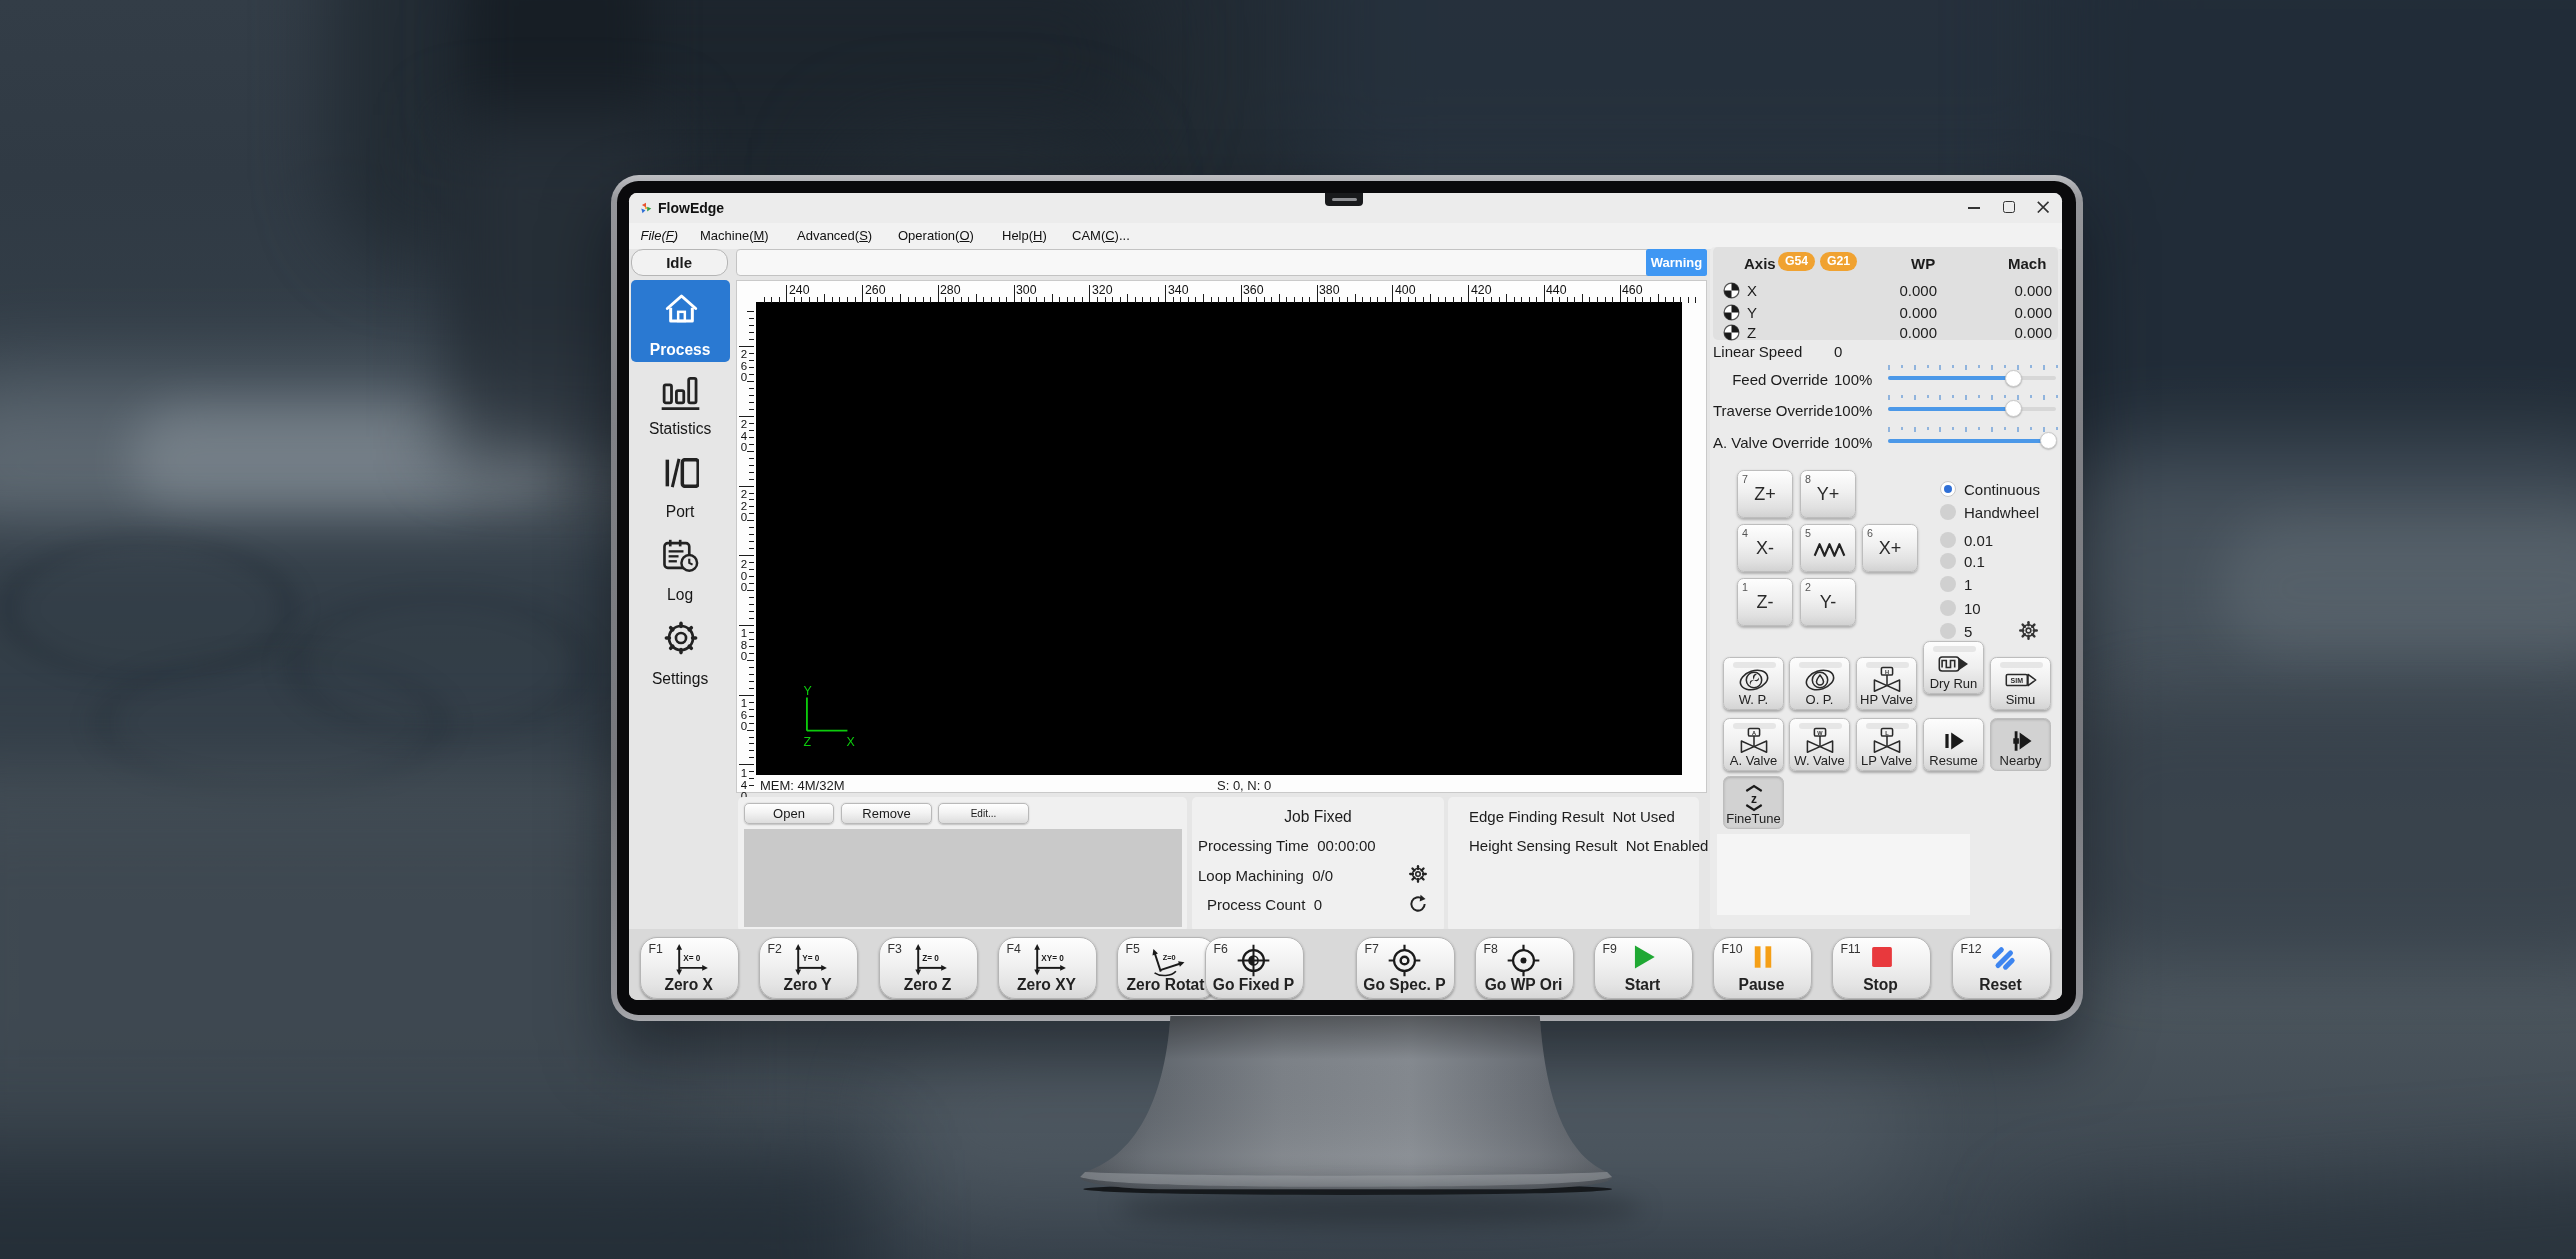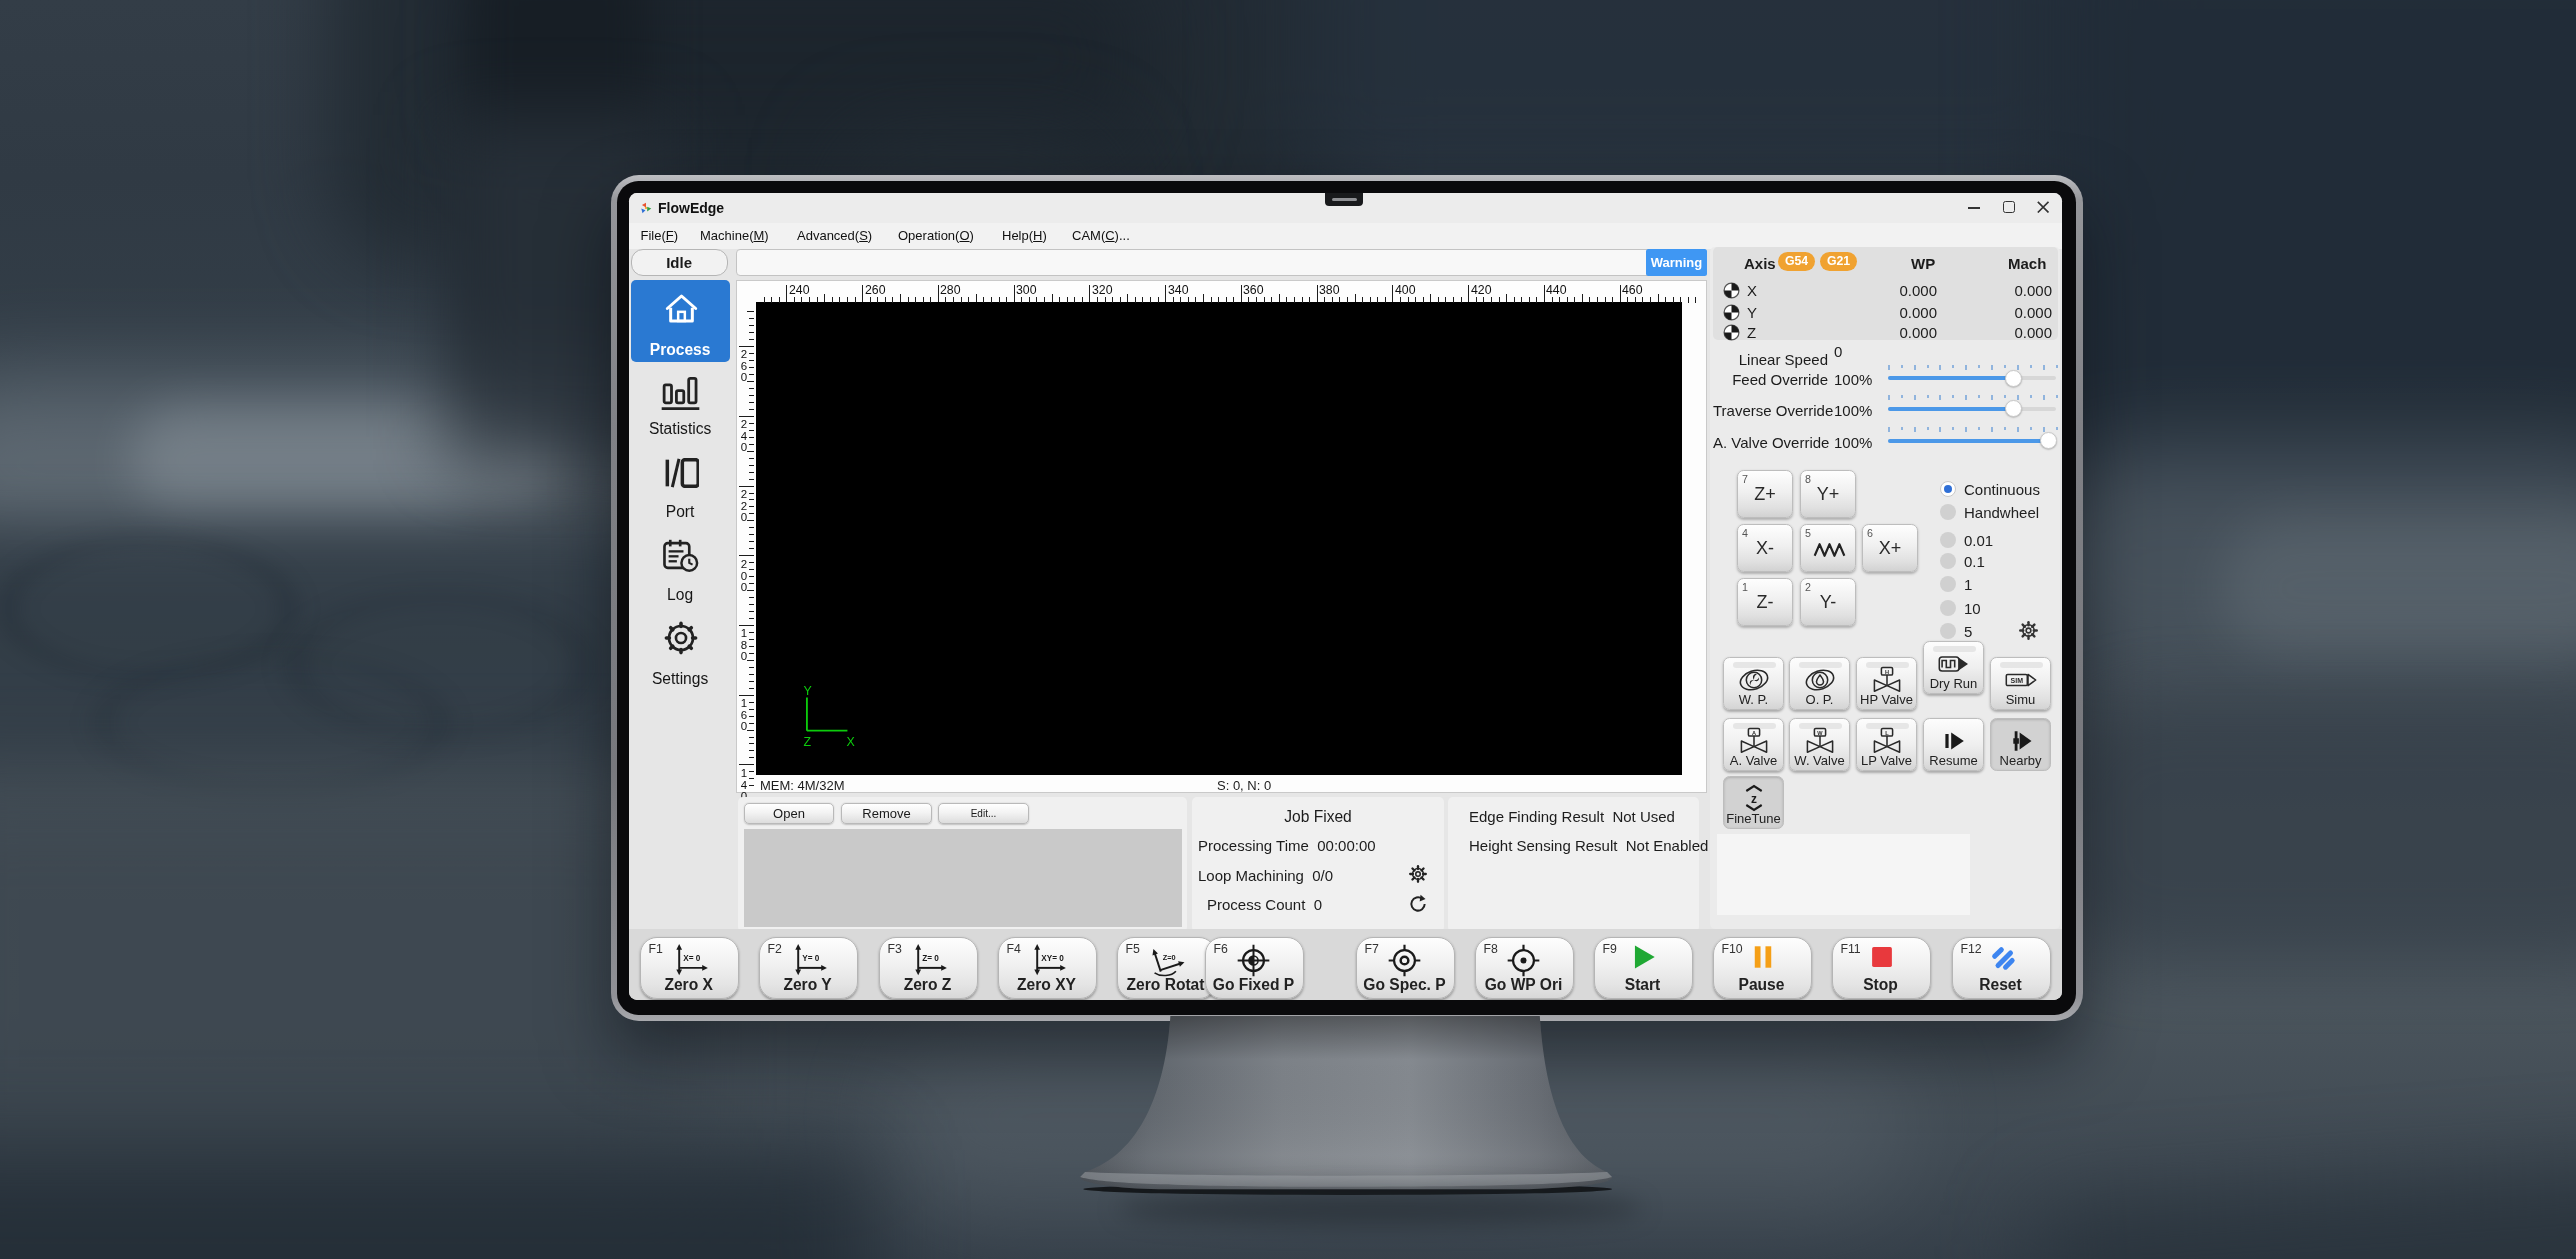--- a/index.html
+++ b/index.html
@@ -122,21 +122,21 @@
 <path d="M4 13 L11 16 L6 21 Z" fill="#2f6fd6"></path>
 <circle cx="12" cy="12" r="2" fill="#f0a231"></circle>
 </svg>
 <div id="apptitle">FlowEdge</div>
 <div class="abs" style="left:1339px;top:14px;width:12.3px;height:1.6px;background:#333;"></div>
 <div class="abs" style="left:1374px;top:8.2px;width:11.5px;height:11.5px;border:1.6px solid #333;border-radius:2.5px;"></div>
 <svg class="glyph" style="left:1408px;top:8.2px;" width="12.3" height="12.3" viewBox="0 0 15 15">
       <path d="M1 1 L14 14 M14 1 L1 14" stroke="#333" stroke-width="2"></path>
     </svg>
 <div id="menubar"></div>
-<div class="menuitem" style="left:11.5px;">File(<u>F</u>)</div>
+<div class="menuitem" style="left:11.5px;font-style:italic;">File(<u>F</u>)</div>
 <div class="menuitem" style="left:71px;">Machine(<u>M</u>)</div>
 <div class="menuitem" style="left:168px;">Advanced(<u>S</u>)</div>
 <div class="menuitem" style="left:269px;">Operation(<u>O</u>)</div>
 <div class="menuitem" style="left:373px;">Help(<u>H</u>)</div>
 <div class="menuitem" style="left:443px;">CAM(<u>C</u>)...</div>
 <div id="idle" class="abs">Idle</div>
 <div id="statusfld" class="fld"></div>
 <div id="warnbtn">Warning</div>
 <div id="proc">
 <svg class="glyph" style="left:33px;top:10.7px;" width="35" height="35" viewBox="0 0 42 42">
@@ -458,21 +458,21 @@
 <div class="axrow" style="left:1242px;top:111px;width:66px;text-align:right;">0.000</div>
 <div class="axrow" style="left:1357px;top:111px;width:66px;text-align:right;">0.000</div>
 <svg class="glyph" style="left:1094px;top:131px;" width="17" height="17" viewBox="0 0 22 22">
 <circle cx="11" cy="11" r="9.6" fill="#fff" stroke="#555" stroke-width="1.6"></circle>
 <path d="M11 11 L11 1.4 A9.6 9.6 0 0 1 20.6 11 Z" fill="#1a1a1a"></path>
 <path d="M11 11 L11 20.6 A9.6 9.6 0 0 1 1.4 11 Z" fill="#1a1a1a"></path>
 </svg>
 <div class="axrow" style="left:1118px;top:131px;">Z</div>
 <div class="axrow" style="left:1242px;top:131px;width:66px;text-align:right;">0.000</div>
 <div class="axrow" style="left:1357px;top:131px;width:66px;text-align:right;">0.000</div>
-<div class="seglab" style="left:1084px;top:150px;width:115px;text-align:right;margin-top:8px;">Linear Speed</div>
+<div class="seglab" style="left:1084px;top:150px;width:115px;text-align:left;">Linear Speed</div>
     <div class="seglab" style="left:1205px;top:150px;">0</div>
 <div class="seglab" style="left:1084px;top:178px;width:115px;text-align:right;">Feed Override</div>
 <div class="seglab" style="left:1205px;top:178px;">100%</div>
 <div class="stick" style="left:1259px;top:172px;height:5px;"></div>
 <div class="stick" style="left:1272px;top:172px;height:3.3px;"></div>
 <div class="stick" style="left:1285px;top:172px;height:5px;"></div>
 <div class="stick" style="left:1298px;top:172px;height:3.3px;"></div>
 <div class="stick" style="left:1310px;top:172px;height:5px;"></div>
 <div class="stick" style="left:1323px;top:172px;height:3.3px;"></div>
 <div class="stick" style="left:1336px;top:172px;height:5px;"></div>

